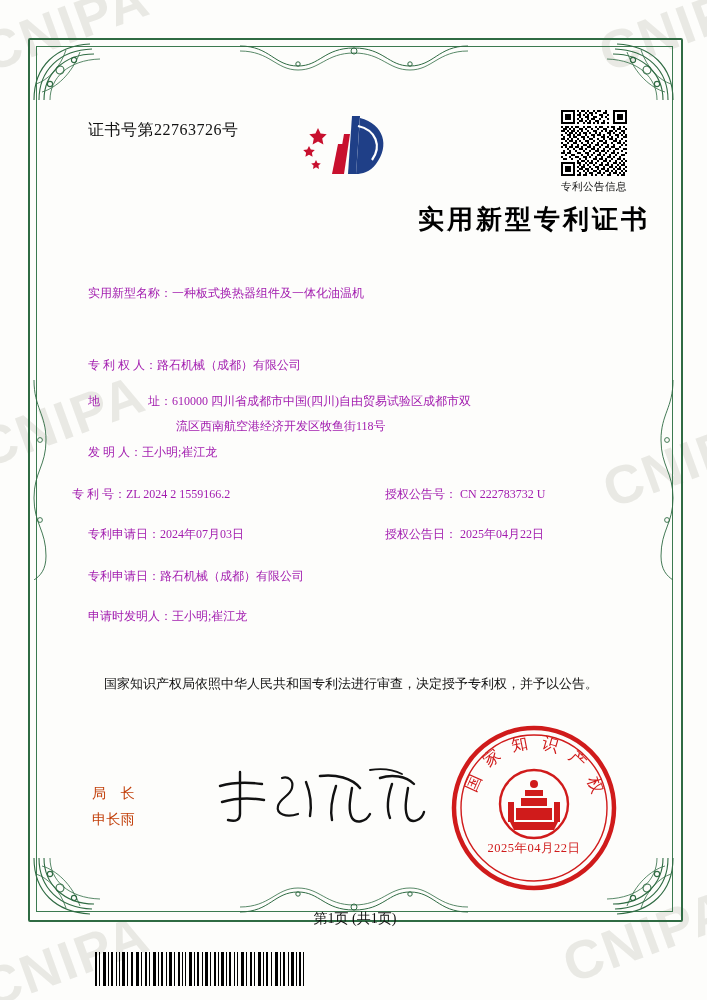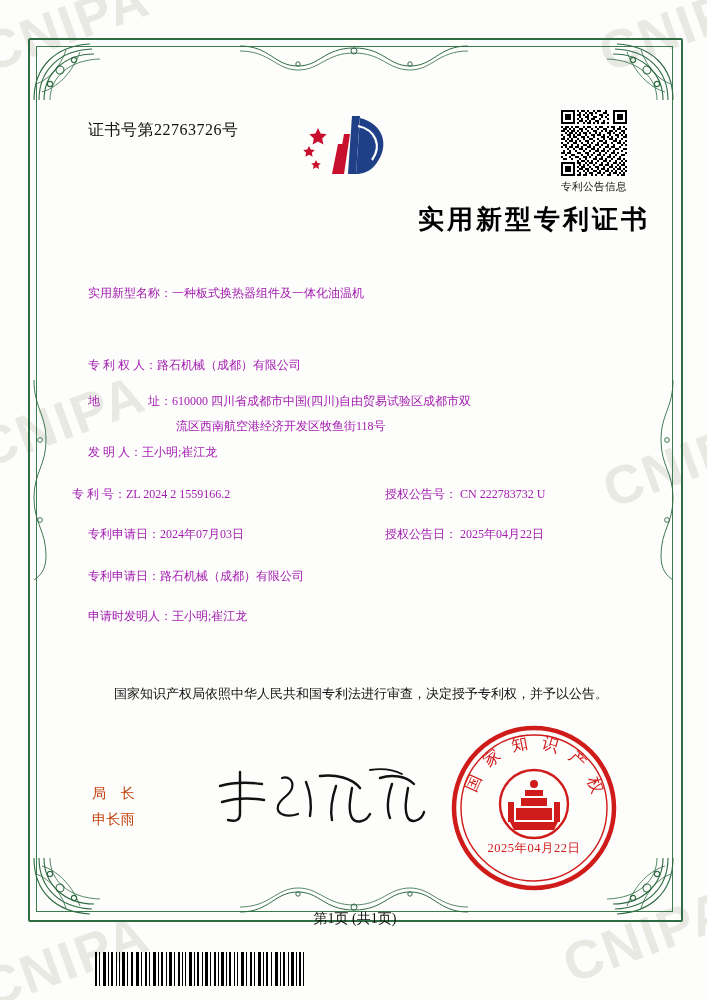--- a/index.html
+++ b/index.html
@@ -125,21 +125,21 @@
 
   #statement {
     position: absolute;
     left: 16px;
     top: 608px;
     width: 560px;
     font-size: 13px;
     line-height: 24px;
     color: #111;
   }
-  #statement p { margin: 12px; }
+  #statement p { margin: 2px; }
   #statement .indent { text-indent: 26px; }
 
   #sign-block {
     position: absolute;
     left: 32px;
     top: 718px;
     font-size: 14.2px;
     line-height: 26px;
     color: #c2410c;
   }

